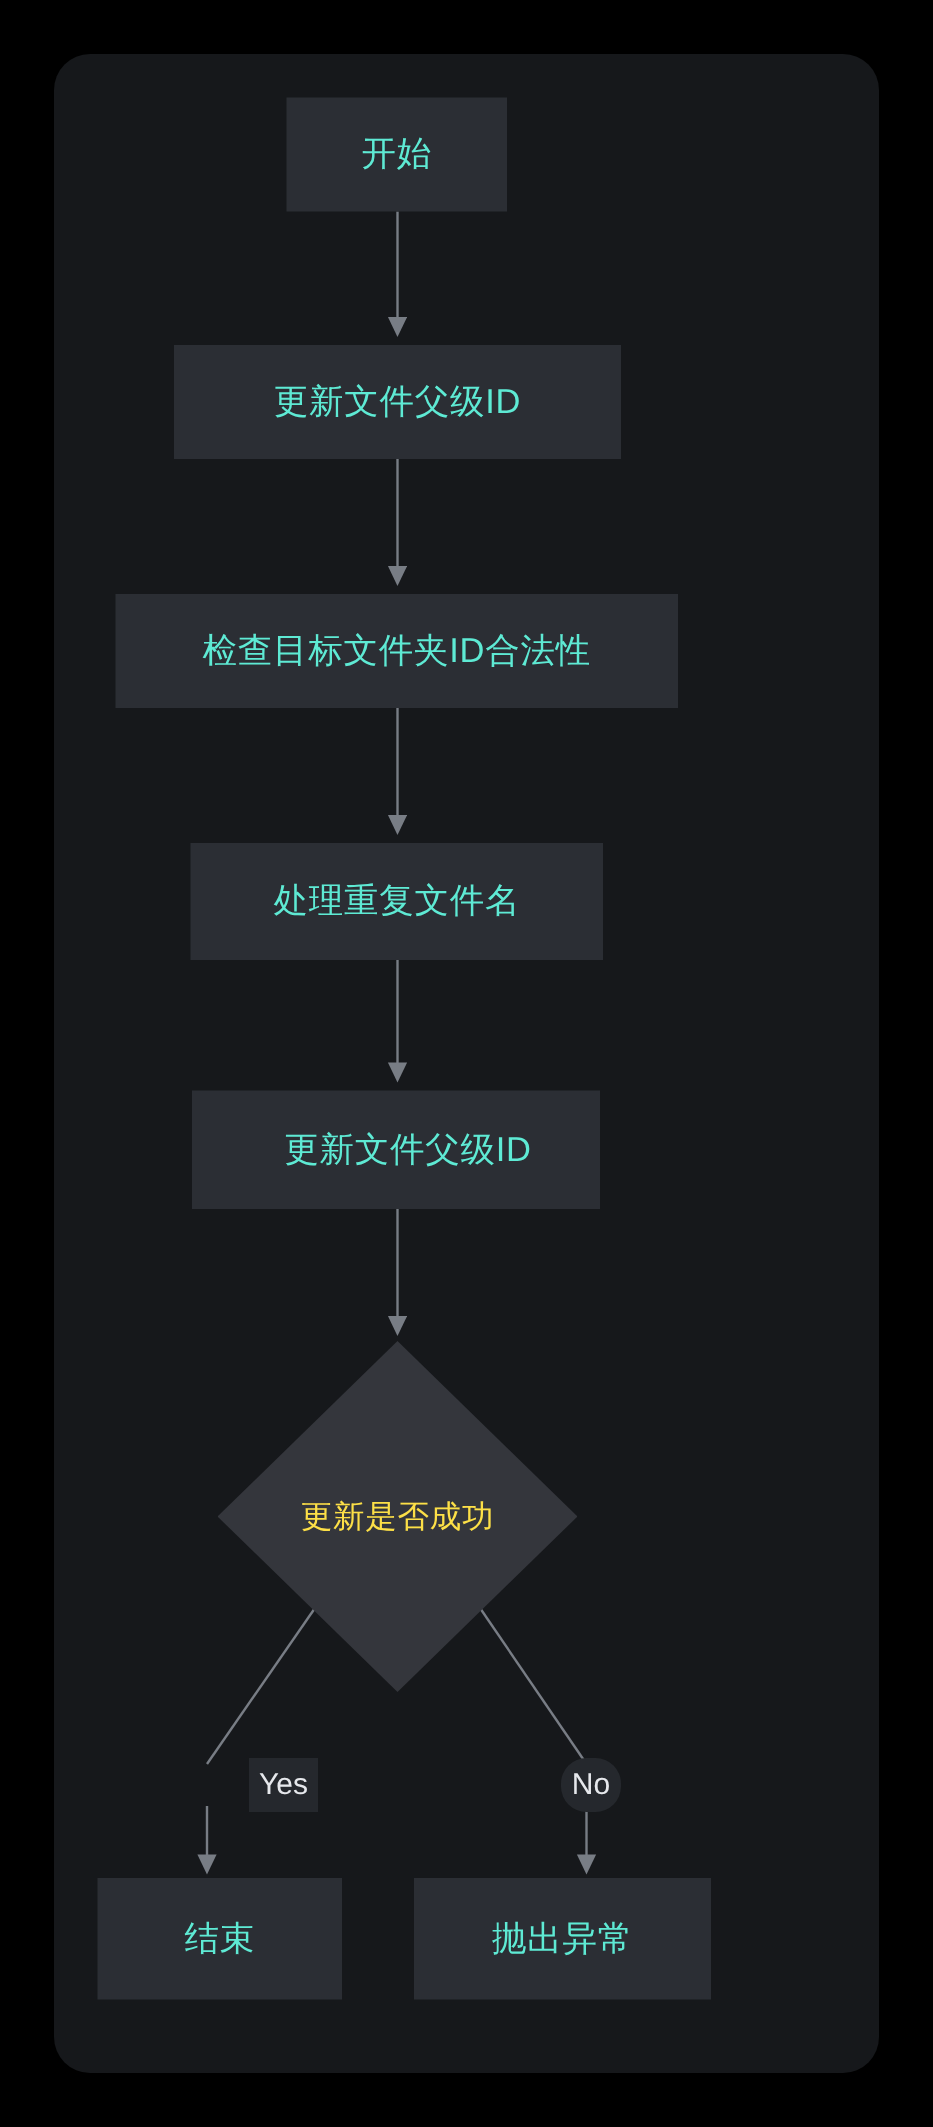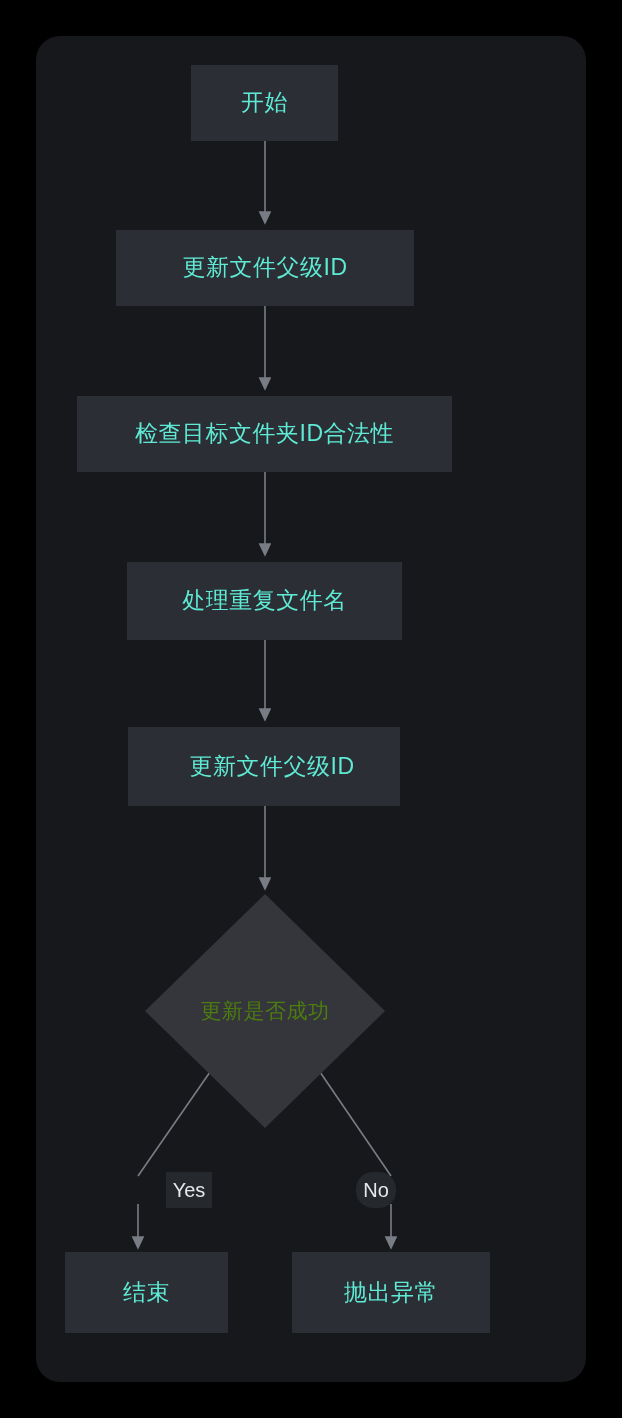--- a/index.html
+++ b/index.html
@@ -49,21 +49,21 @@
     line-height: 1.2;
     letter-spacing: 0.5px;
     text-align: right;
     white-space: nowrap;
   }
   .node-decision {
     position: absolute;
     display: flex;
     align-items: center;
     justify-content: center;
-    color: #4d7c0f;
+    color: #fde047;
     font-size: 21px;
     letter-spacing: 0.5px;
     white-space: nowrap;
   }
   .diamond-shape {
     position: absolute;
     left: 0;
     top: 0;
     width: 100%;
     height: 100%;
@@ -152,25 +152,25 @@
 
   <div class="node-decision" style="left:145px; top:894px; width:240px; height:234px;">
     <span class="diamond-shape"></span>
     <span class="diamond-label">更新是否成功</span>
   </div>
 
   <div class="edge-label" style="left:118px; top:1172px; width:40px; height:36px;margin-left:48px;">
     <span>Yes</span>
   </div>
 
-  <div class="edge-label" style="left:356px; top:1172px; width:34px; height:36px;border-radius:17px;">
+  <div class="edge-label" style="left:374px; top:1172px; width:34px; height:36px;border-radius:17px;">
     <span>No</span>
   </div>
 
   <div class="node" style="left:65px; top:1252px; width:163px; height:81px;">
     <span>结束</span>
   </div>
 
-  <div class="node" style="left:292px; top:1252px; width:198px; height:81px;">
+  <div class="node" style="left:276px; top:1252px; width:198px; height:81px;">
     <span>抛出异常</span>
   </div>
 
 </div>
 
 </body></html>

